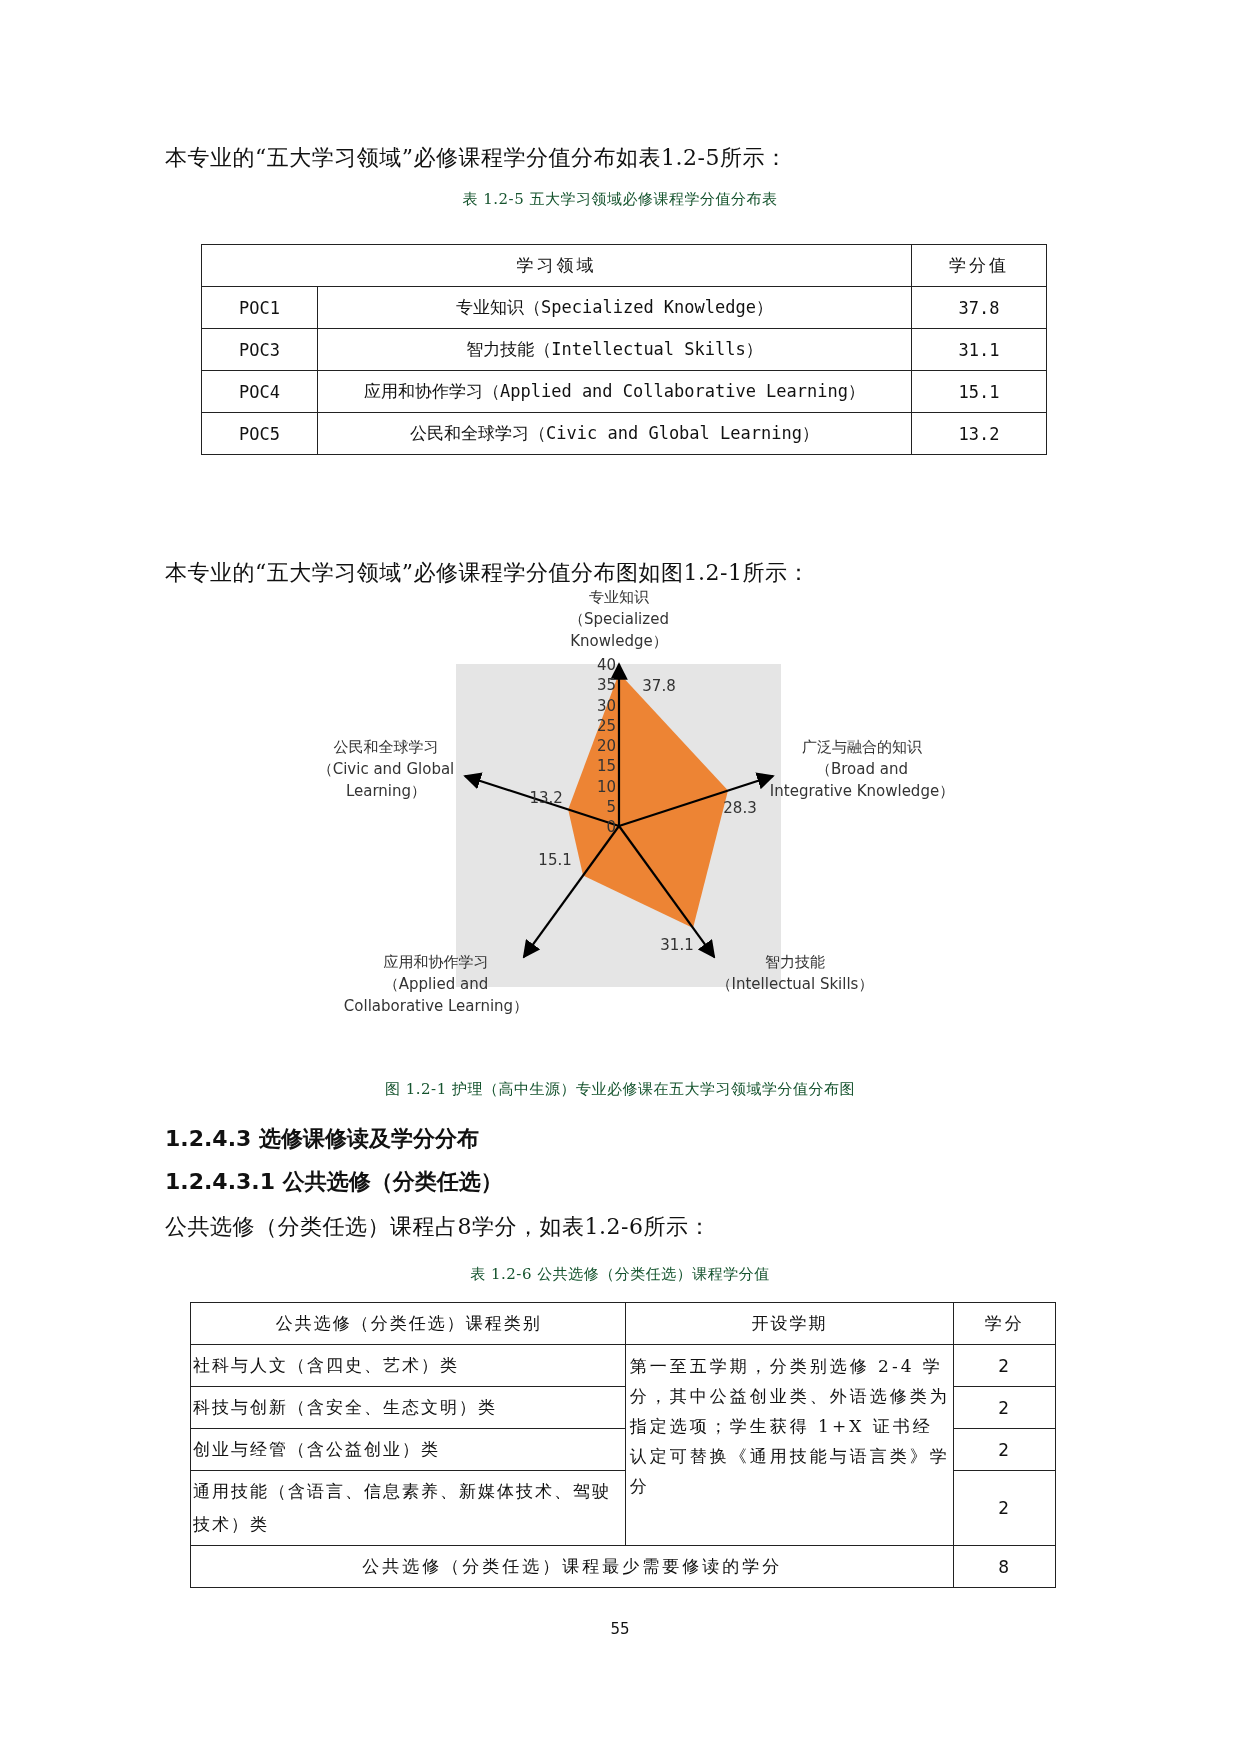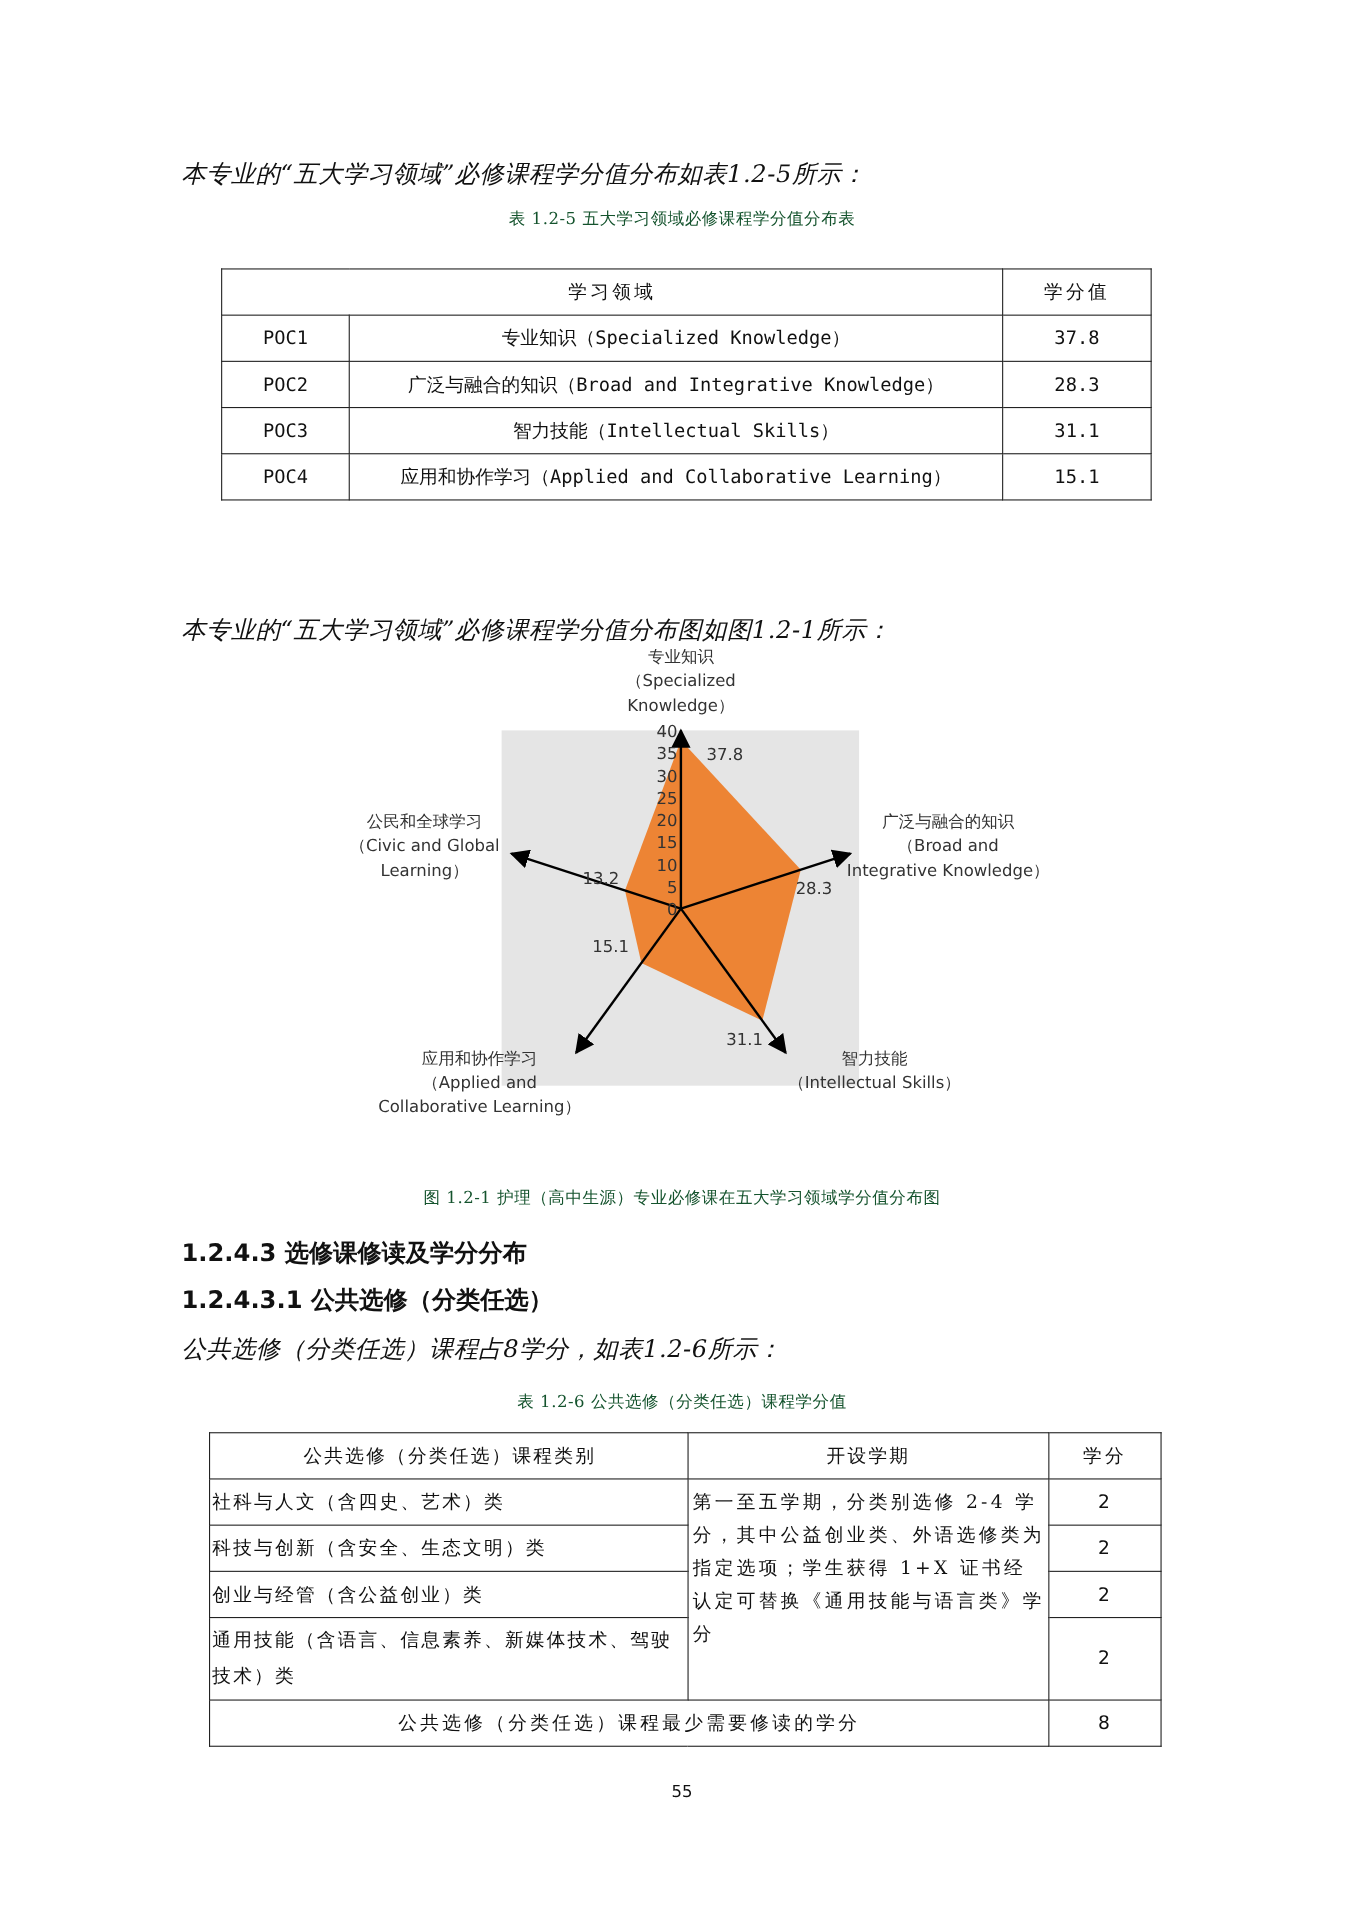--- a/index.html
+++ b/index.html
@@ -1,19 +1,19 @@
 <!DOCTYPE html>
 <html><head>
 <meta charset="utf-8">
 <style>
   html, body { margin: 0; padding: 0; background: #ffffff; }
   body { width: 1240px; height: 1754px; position: relative; overflow: hidden;
          font-family: "DejaVu Serif", "Liberation Serif", serif; color: #111; }
   .abs { position: absolute; }
-  .para { font-size: 22px; left: 165px; white-space: nowrap; letter-spacing: 0.5px; font-style: italic; }
+  .para { font-size: 22px; left: 165px; white-space: nowrap; letter-spacing: 0.5px; }
   .caption { font-size: 15px; color: #14532d; white-space: nowrap; text-align: center; left: 0; width: 1240px; letter-spacing: 0.5px; }
   .heading { font-size: 22px; font-weight: bold; left: 165px; white-space: nowrap; font-family: "DejaVu Sans", "Liberation Sans", sans-serif; }
 
   table.t { border-collapse: collapse; position: absolute; font-size: 17px; }
   table.t td { border: 1.5px solid #222; padding: 0; height: 41px; }
   table.t1 { left: 201px; top: 244px; width: 846px; font-family: "DejaVu Sans Mono", "Liberation Mono", monospace; padding-left: 27px; }
   table.t1 td.c { text-align: center; }
   table.t1 td.id { width: 115px; text-align: center; }
   table.t1 td.val { width: 134px; text-align: center; }
   table.t1 .hdr { font-family: "DejaVu Serif", "Liberation Serif", serif; letter-spacing: 3px; }
@@ -41,33 +41,33 @@
       <tr>
     <td class="c hdr" colspan="2">学习领域</td>
     <td class="val hdr">学分值</td>
   </tr>
   <tr>
     <td class="id">POC1</td>
     <td class="c">专业知识（Specialized Knowledge）</td>
     <td class="val">37.8</td>
   </tr>
   <tr>
-    <td class="id">POC2</td>
-    <td class="c">广泛与融合的知识（Broad and Integrative Knowledge）</td>
-    <td class="val">28.3</td>
-  </tr>
-  <tr>
     <td class="id">POC3</td>
     <td class="c">智力技能（Intellectual Skills）</td>
     <td class="val">31.1</td>
   </tr>
   <tr>
     <td class="id">POC4</td>
     <td class="c">应用和协作学习（Applied and Collaborative Learning）</td>
     <td class="val">15.1</td>
+  </tr>
+  <tr>
+    <td class="id">POC5</td>
+    <td class="c">公民和全球学习（Civic and Global Learning）</td>
+    <td class="val">13.2</td>
   </tr>
 </tbody>
   </table>
 
 <div class="abs para" style="top:558px;">本专业的“五大学习领域”必修课程学分值分布图如图1.2-1所示：</div>
 
 <svg id="chart" width="1240" height="450" viewBox="0 590 1240 450">
   <defs>
     <marker id="arrowhead" viewBox="0 0 10 10" refX="9" refY="5" markerWidth="8" markerHeight="8" orient="auto-start-reverse">
       <path d="M0,0 L10,5 L0,10 z" fill="#000"></path>

